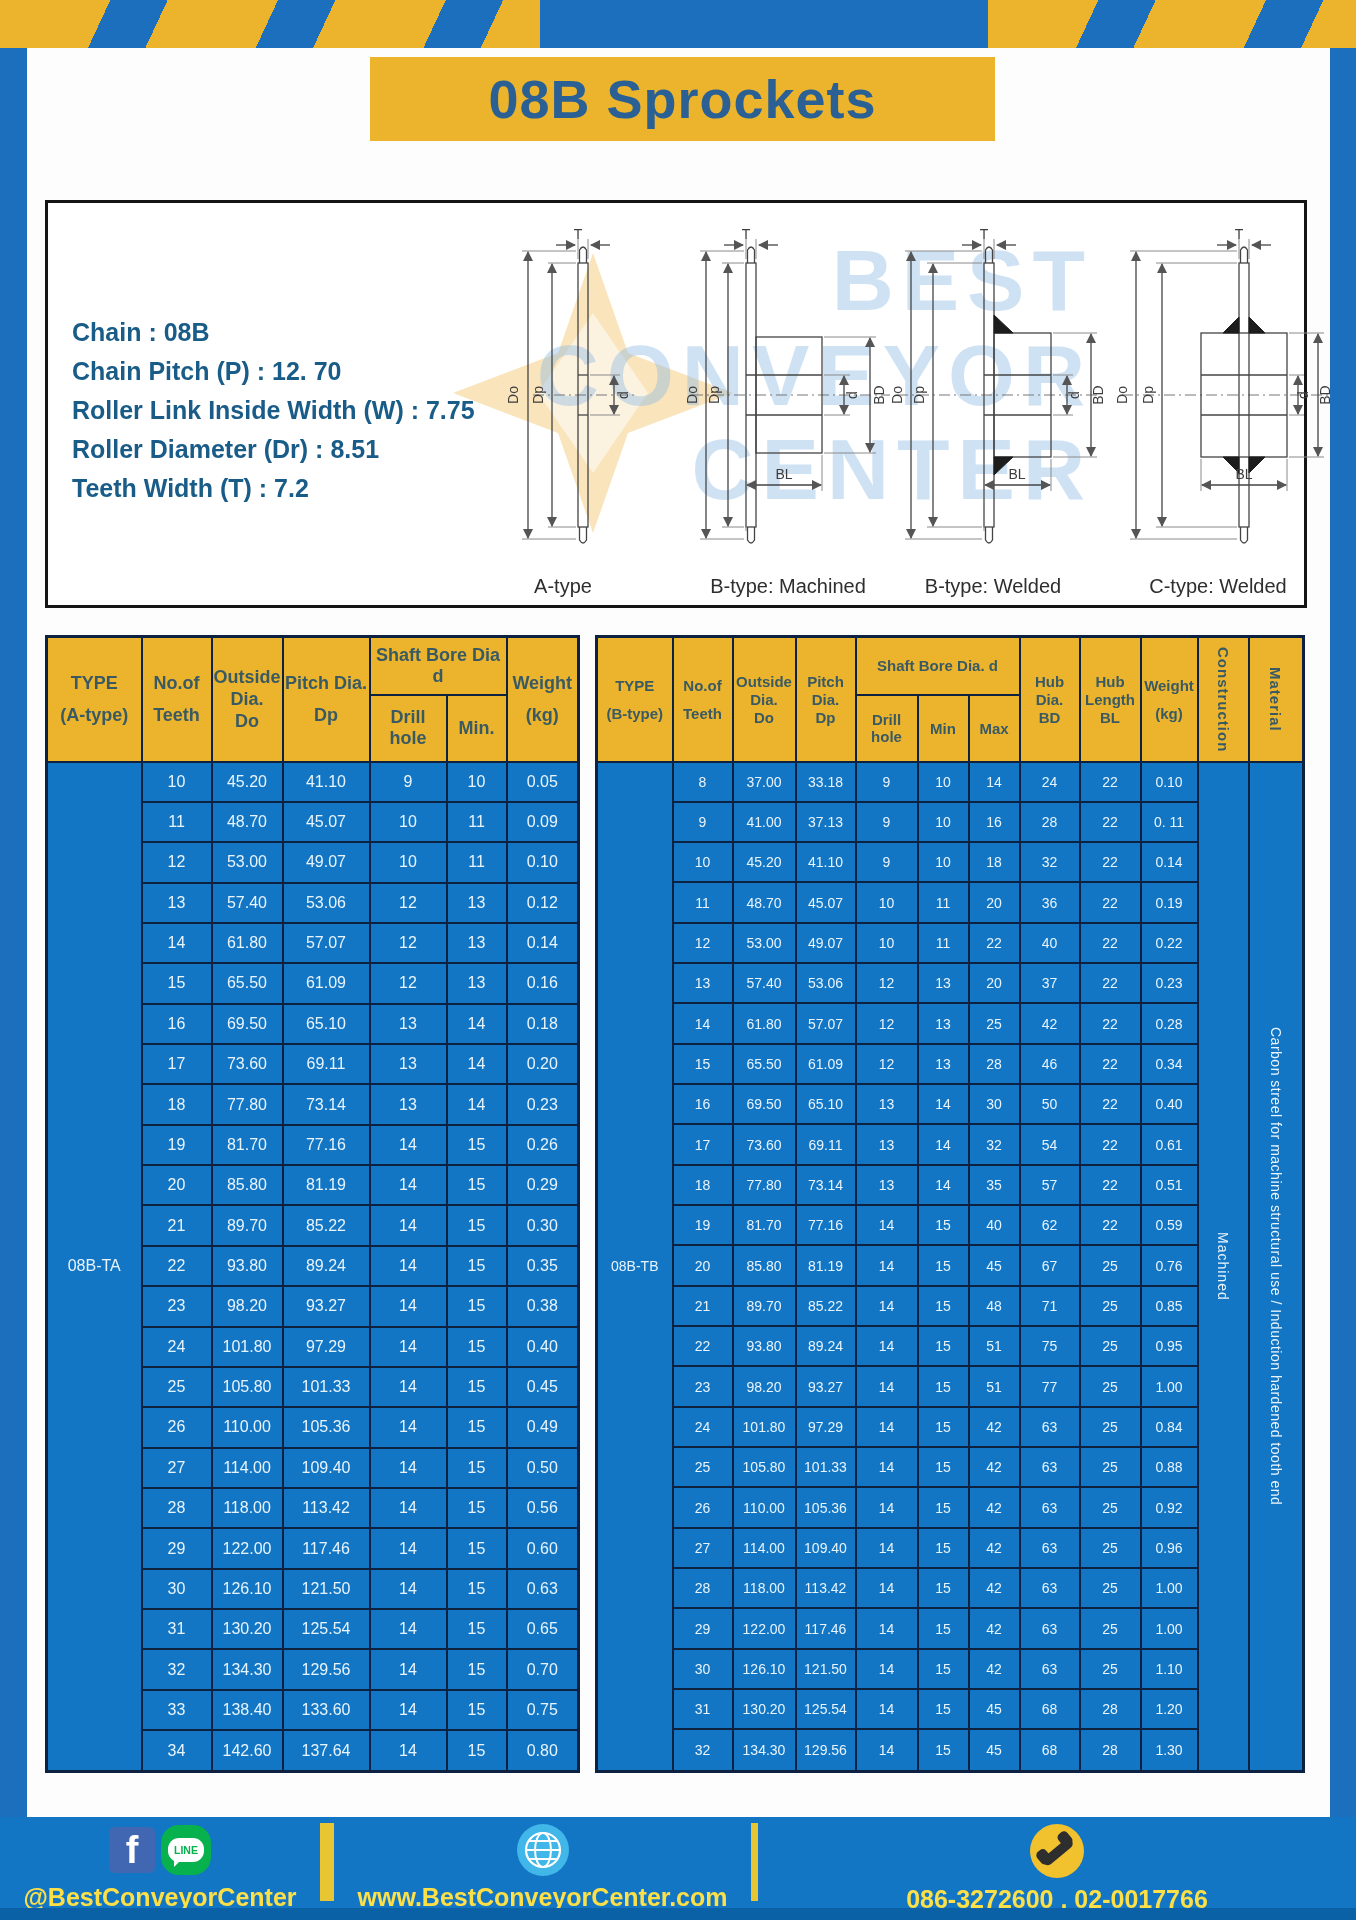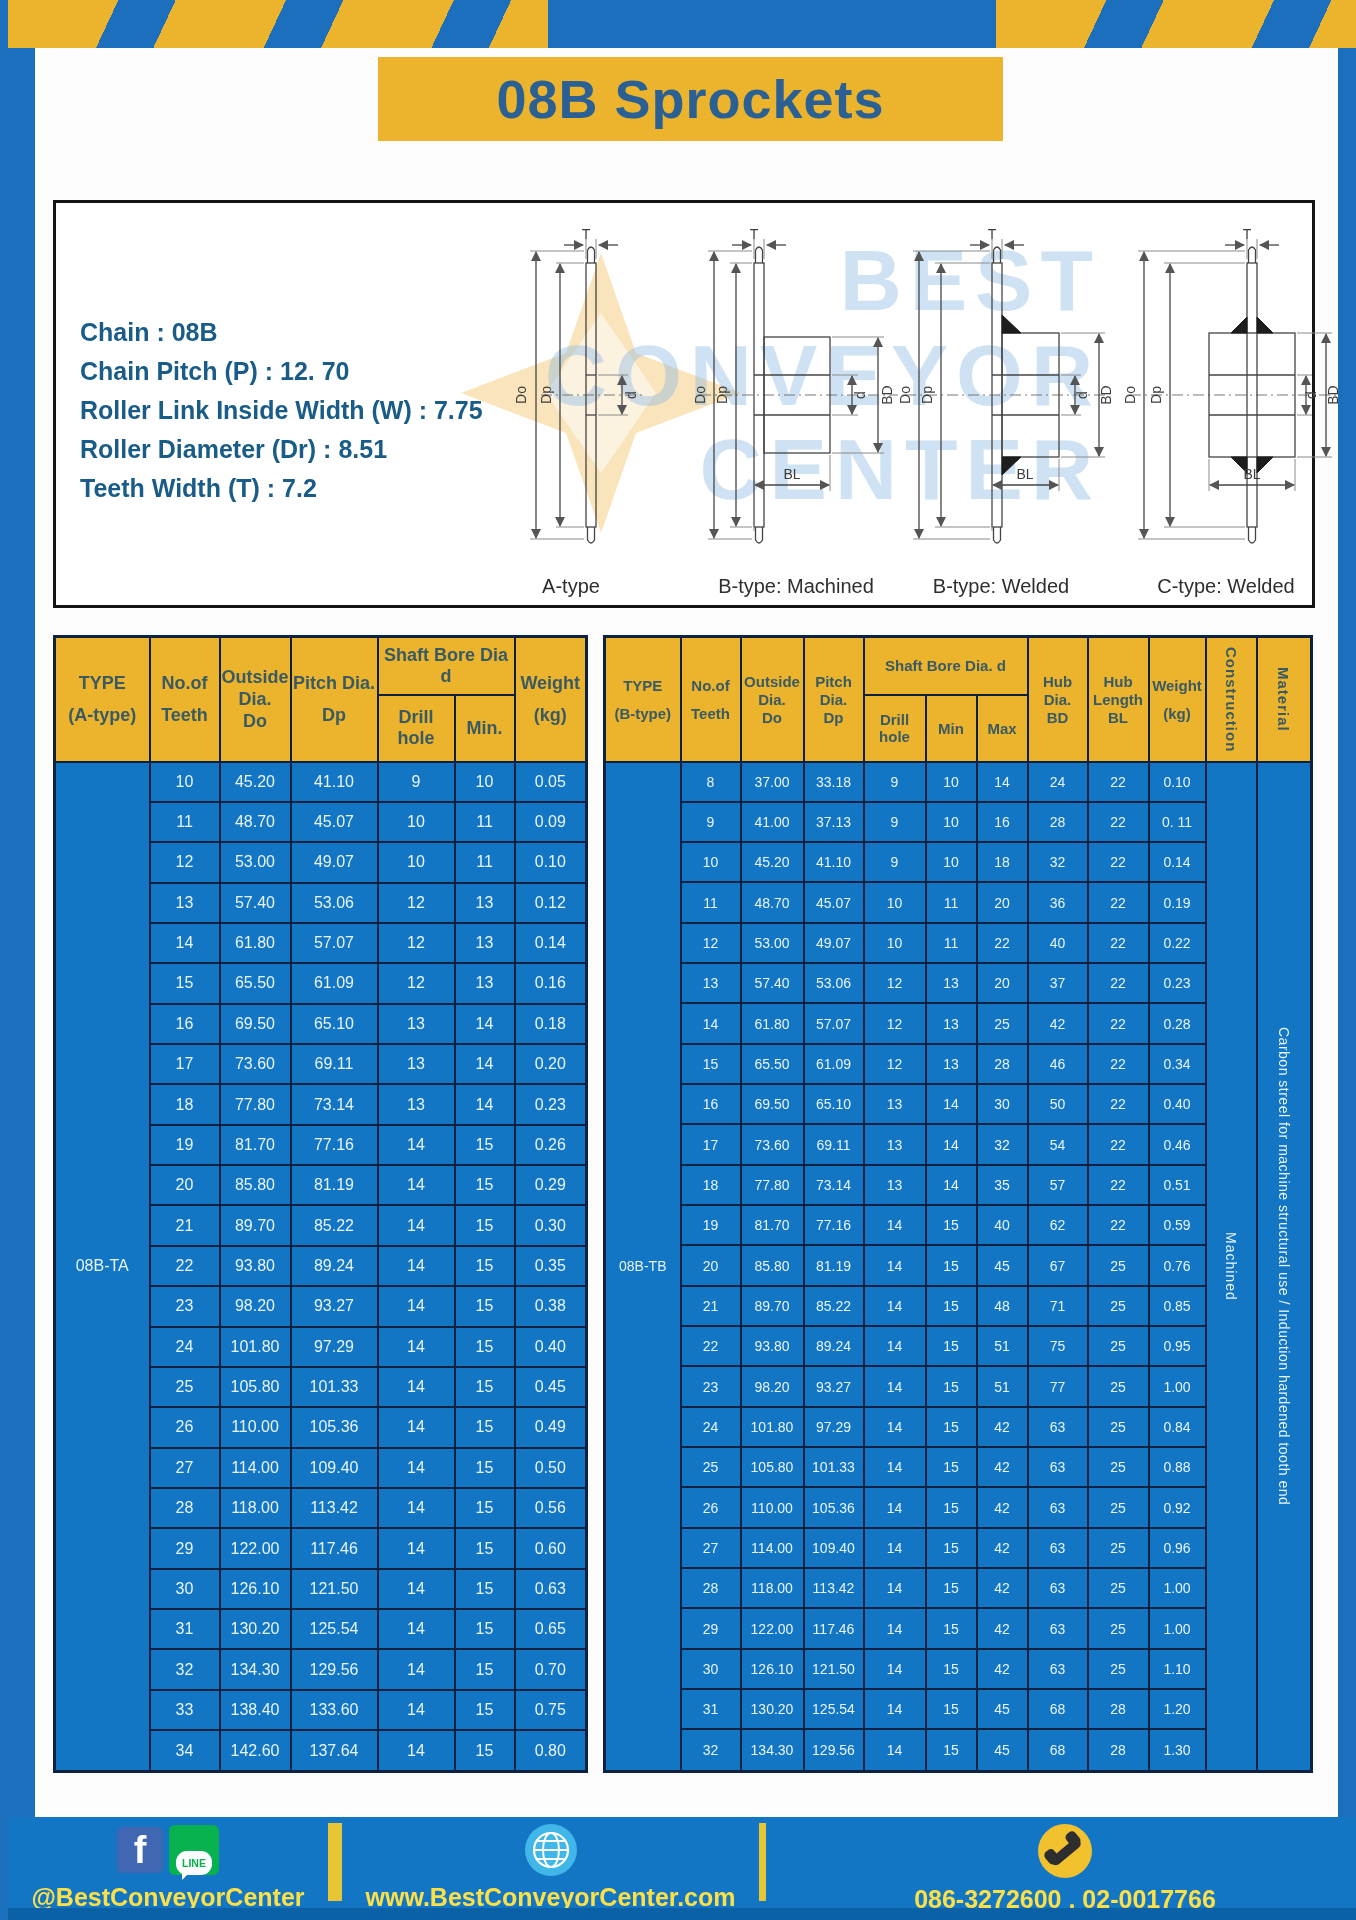--- a/index.html
+++ b/index.html
@@ -1,18 +1,18 @@
 <!DOCTYPE html>
 <html><head>
 <meta charset="utf-8">
 <style>
   html,body{margin:0;padding:0;}
   body{width:1356px;height:1920px;position:relative;overflow:hidden;
        font-family:"Liberation Sans","DejaVu Sans",sans-serif;background:#1b6fbd;}
-  #page{position:absolute;inset:0;margin-left:8px;}
+  #page{position:absolute;inset:0;}
 
   
   .top-band{position:absolute;top:0;left:0;width:1356px;height:48px;background:#1b6fbd;}
   .stripes{position:absolute;top:0;height:48px;
      background:repeating-linear-gradient(115deg,#ecb42d 0 100px,rgba(0,0,0,0) 100px 152px);}
   .stripes.left{left:0;width:540px;}
   .stripes.right{left:988px;width:368px;}
 
   
   .page-white{position:absolute;left:27px;top:48px;width:1303px;height:1769px;background:#fdfdfd;}
@@ -61,22 +61,22 @@
   .footer{position:absolute;left:0;bottom:0;width:1356px;height:103px;background:#1376c5;
      display:flex;align-items:stretch;}
   .footer-strip{position:absolute;left:0;bottom:0;width:1356px;height:12px;background:#0a61a6;}
   .fsec{display:flex;flex-direction:column;align-items:center;justify-content:flex-start;
      gap:7px;padding-top:7px;box-sizing:border-box;}
   .fsec .ftext{color:#fde047;font-weight:bold;font-size:25px;white-space:nowrap;}
   .fdiv{width:7px;height:78px;background:#e8c532;align-self:center;margin-bottom:14px;}
   .ficons{display:flex;gap:6px;align-items:center;height:52px;}
   .fb-icon{width:46px;height:46px;background:#4267b2;border-radius:6px;color:#fff;
      font-size:38px;font-weight:bold;text-align:center;line-height:46px;}
-  .line-icon{width:50px;height:50px;background:#06b14e;border-radius:6px;
-     display:flex;align-items:flex-end;justify-content:center;}
+  .line-icon{width:50px;height:50px;background:#06b14e;border-radius:18px;
+     display:flex;align-items:center;justify-content:center;}
   .line-bubble{width:36px;height:24px;background:#fff;border-radius:11px;color:#06b14e;
      font-size:10.5px;font-weight:bold;text-align:center;line-height:24px;position:relative;}
   .line-bubble:after{content:"";position:absolute;left:6px;bottom:-5px;
      border:4px solid rgba(0,0,0,0);border-top-color:#fff;border-left-color:#fff;}
   .mail-icon{width:50px;height:54px;background:#c62828;border-radius:50%;
      display:flex;align-items:center;justify-content:center;}
   .globe-icon{width:52px;height:52px;background:#41b6e8;border-radius:50%;
      display:flex;align-items:center;justify-content:center;}
   .phone-icon{width:54px;height:54px;background:#f2c12e;border-radius:50%;
      display:flex;align-items:center;justify-content:center;}
@@ -700,21 +700,21 @@
         </tr>
         <tr>
           <td>17</td>
           <td>73.60</td>
           <td>69.11</td>
           <td>13</td>
           <td>14</td>
           <td>32</td>
           <td>54</td>
           <td>22</td>
-          <td>0.46</td>
+          <td>0.61</td>
         </tr>
         <tr>
           <td>18</td>
           <td>77.80</td>
           <td>73.14</td>
           <td>13</td>
           <td>14</td>
           <td>35</td>
           <td>57</td>
           <td>22</td>

